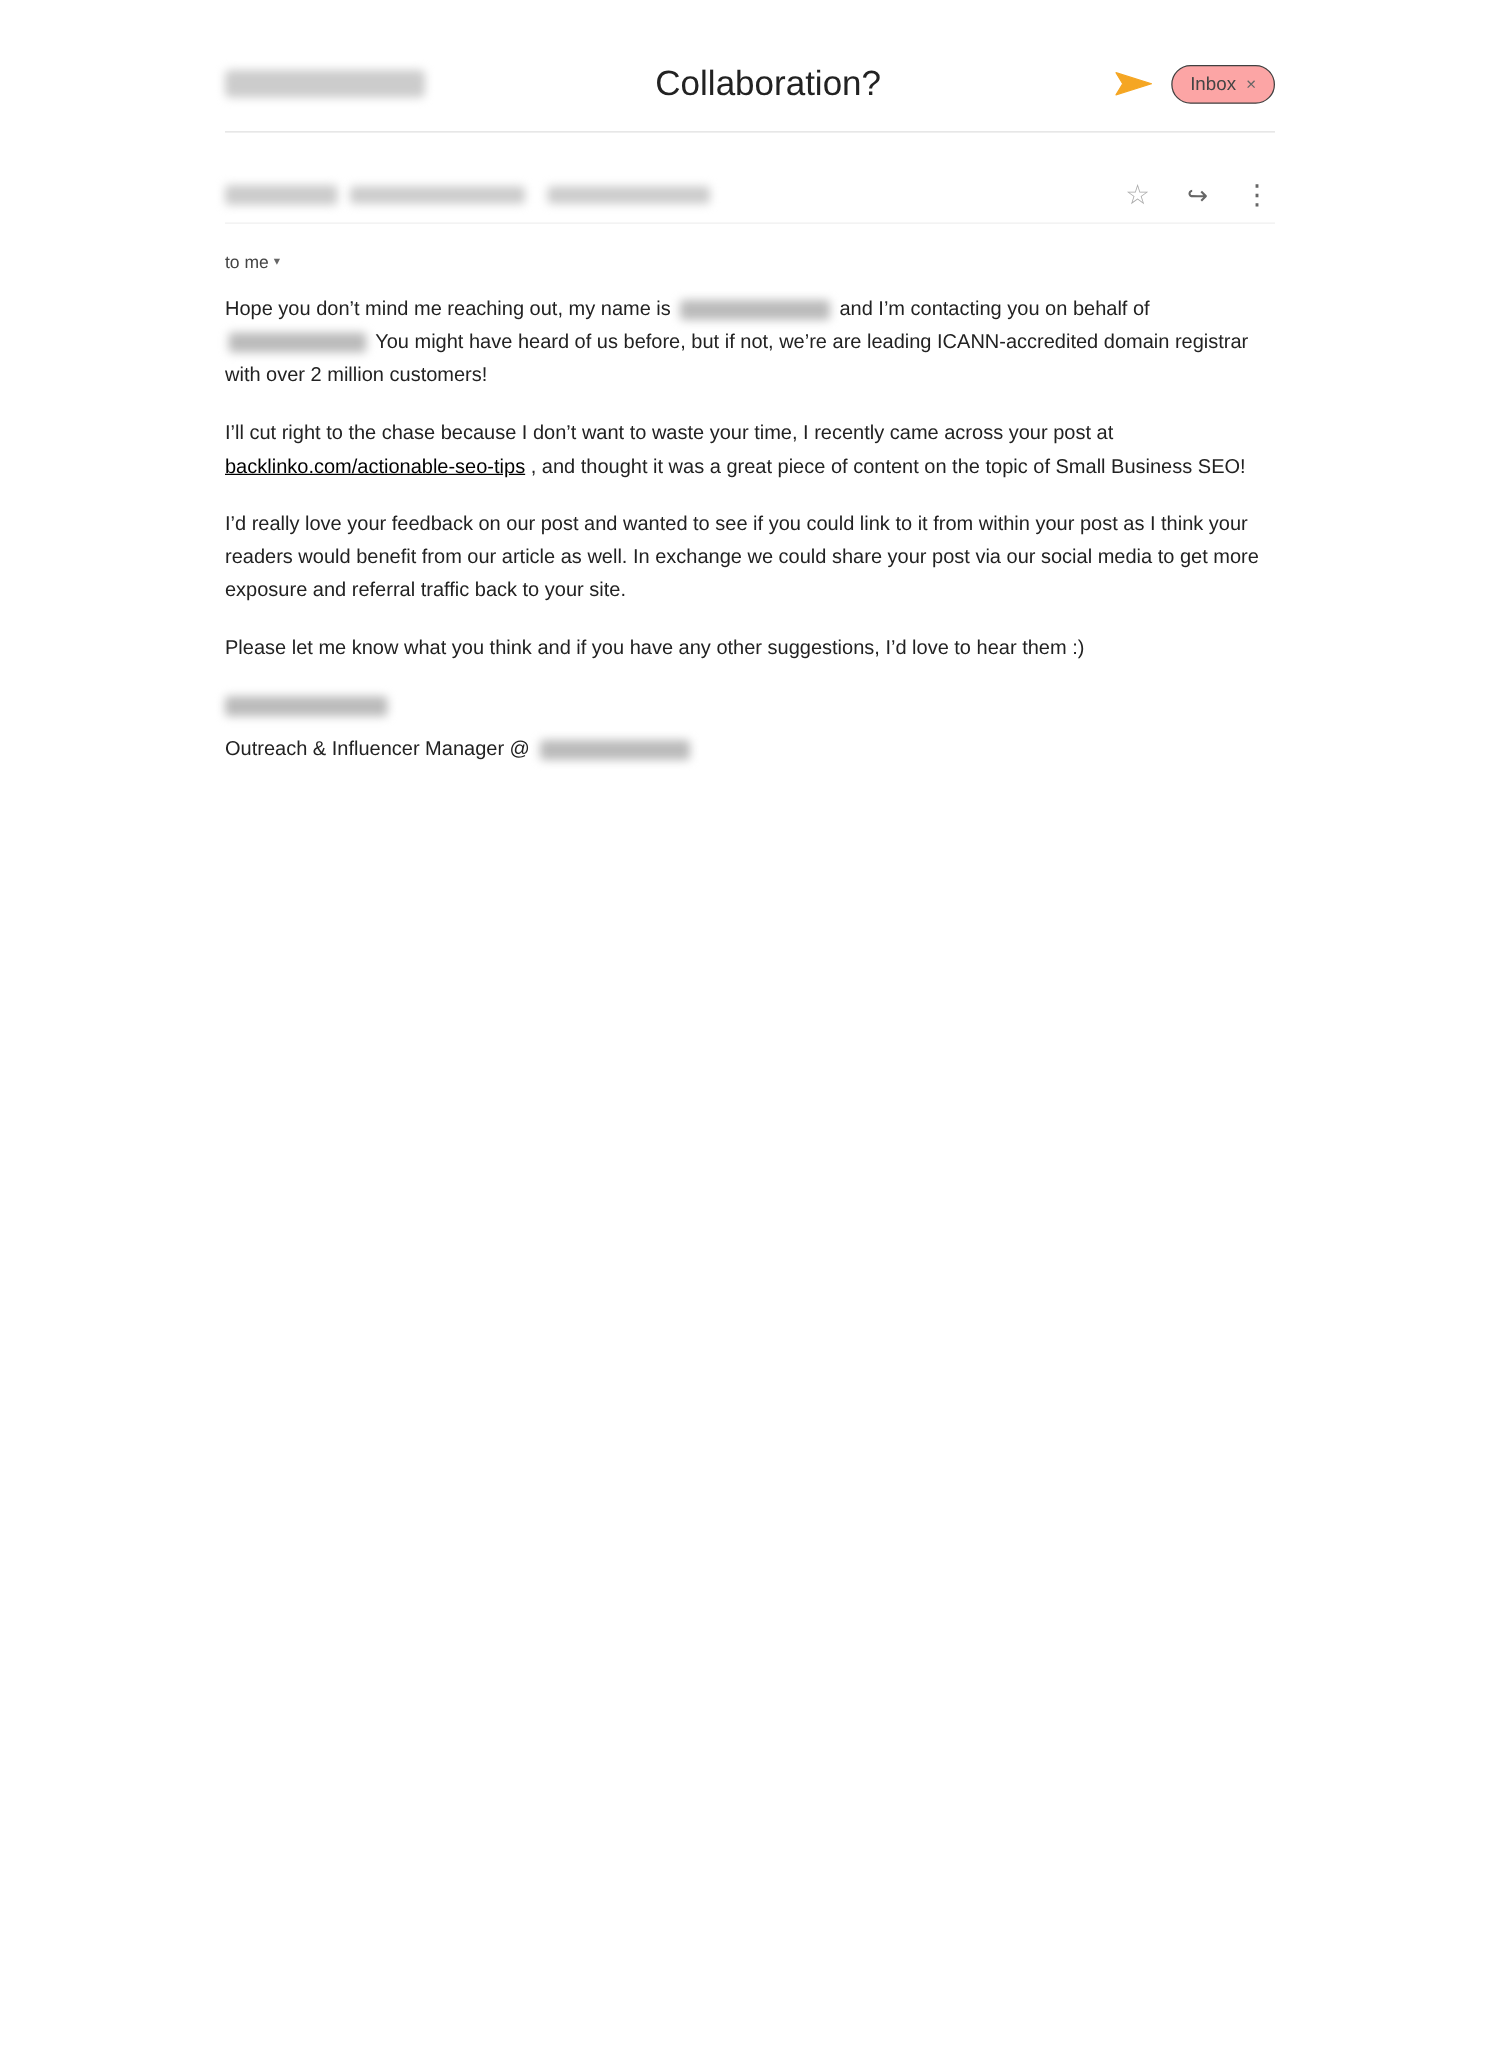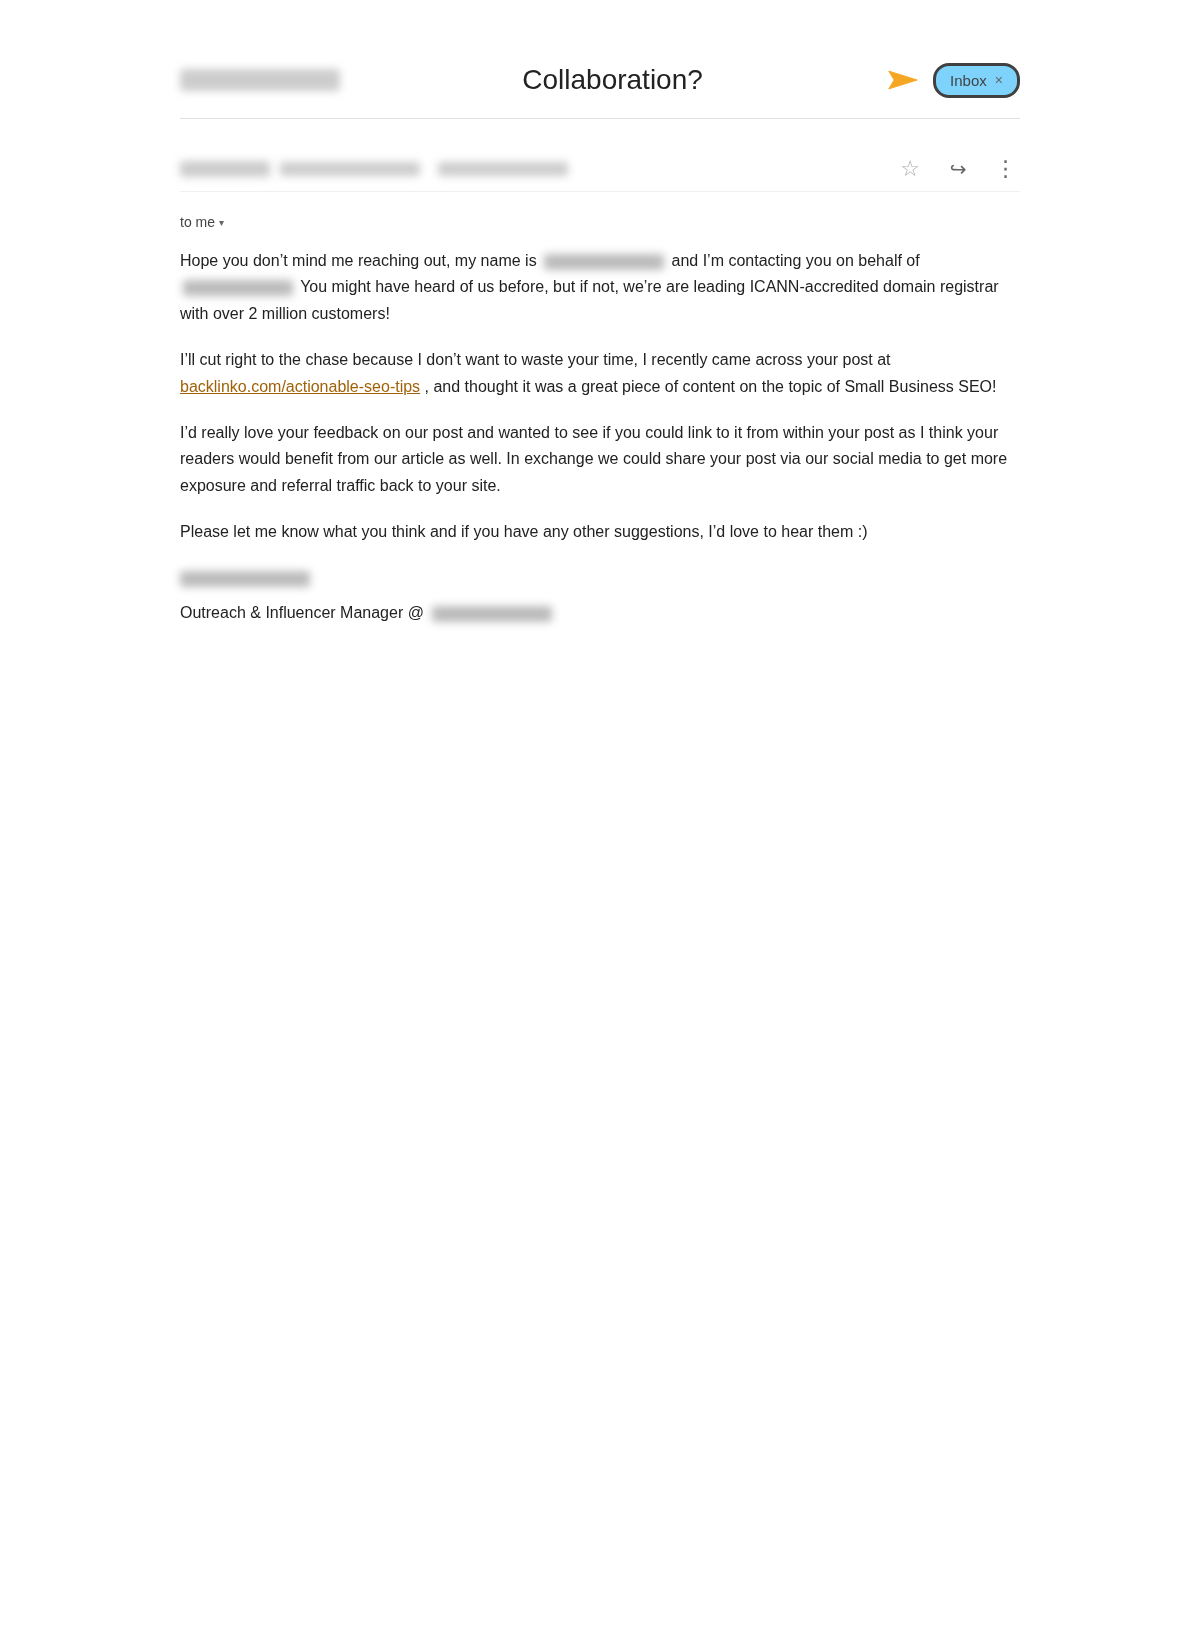--- a/index.html
+++ b/index.html
@@ -11,21 +11,21 @@
     body {
       font-family: Arial, sans-serif;
       background: #ffffff;
       color: #222222;
       width: 1200px;
       min-height: 1649px;
     }
 
     .email-container {
       max-width: 900px;
-      margin: 16px auto;
+      margin: 3px auto;
       padding: 16px 30px;
     }
 
     
     .email-header {
       display: flex;
       align-items: center;
       justify-content: space-between;
       padding: 30px 0 20px 0;
       border-bottom: 1px solid #e0e0e0;
@@ -66,22 +66,22 @@
 
     .forward-arrow svg {
       width: 32px;
       height: 32px;
     }
 
     .inbox-badge {
       display: flex;
       align-items: flex-start;
       gap: 6px;
-      background: #7dd3fc;
-      border: 3px solid #404040;
+      background: #fca5a5;
+      border: 1px solid #404040;
       border-radius: 16px;
       padding: 6px 14px;
       font-size: 15px;
       color: #444444;
     }
 
     .inbox-badge .close-x {
       cursor: pointer;
       font-size: 14px;
       color: #666;
@@ -190,21 +190,21 @@
       line-height: 1.65;
       color: #222;
       padding: 0 0 40px 0;
     }
 
     .email-body p {
       margin-bottom: 20px;
     }
 
     .email-body a {
-      color: #a16207;
+      color: #000000;
     }
 
     .blurred-name {
       display: inline-block;
       width: 120px;
       height: 16px;
       background: #bbbbbb;
       border-radius: 3px;
       filter: blur(4px);
       vertical-align: middle;

